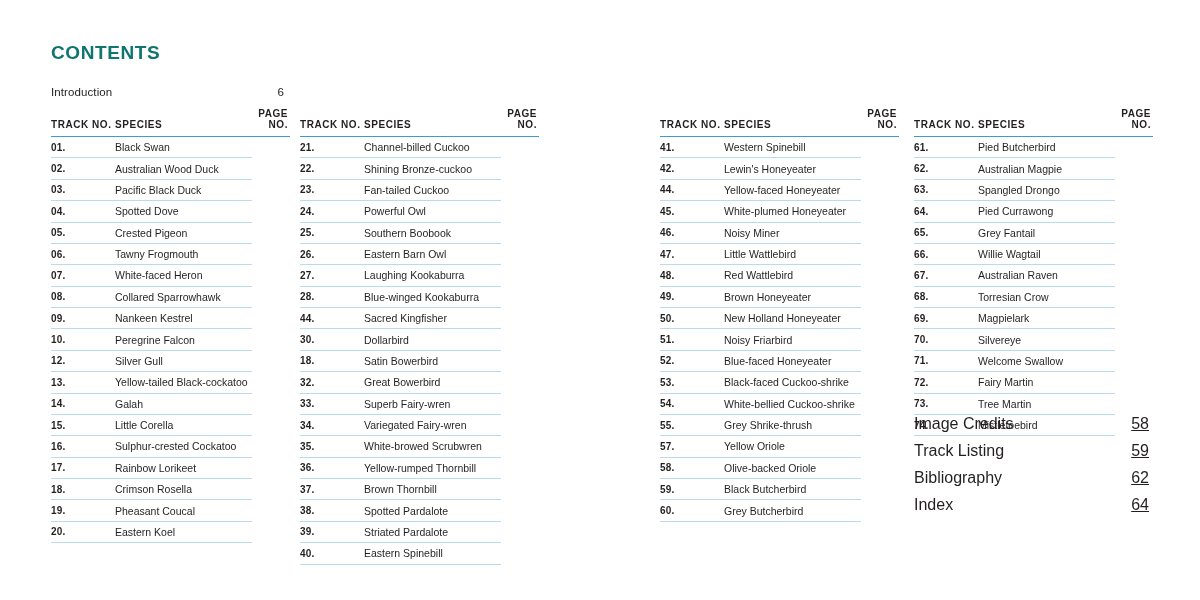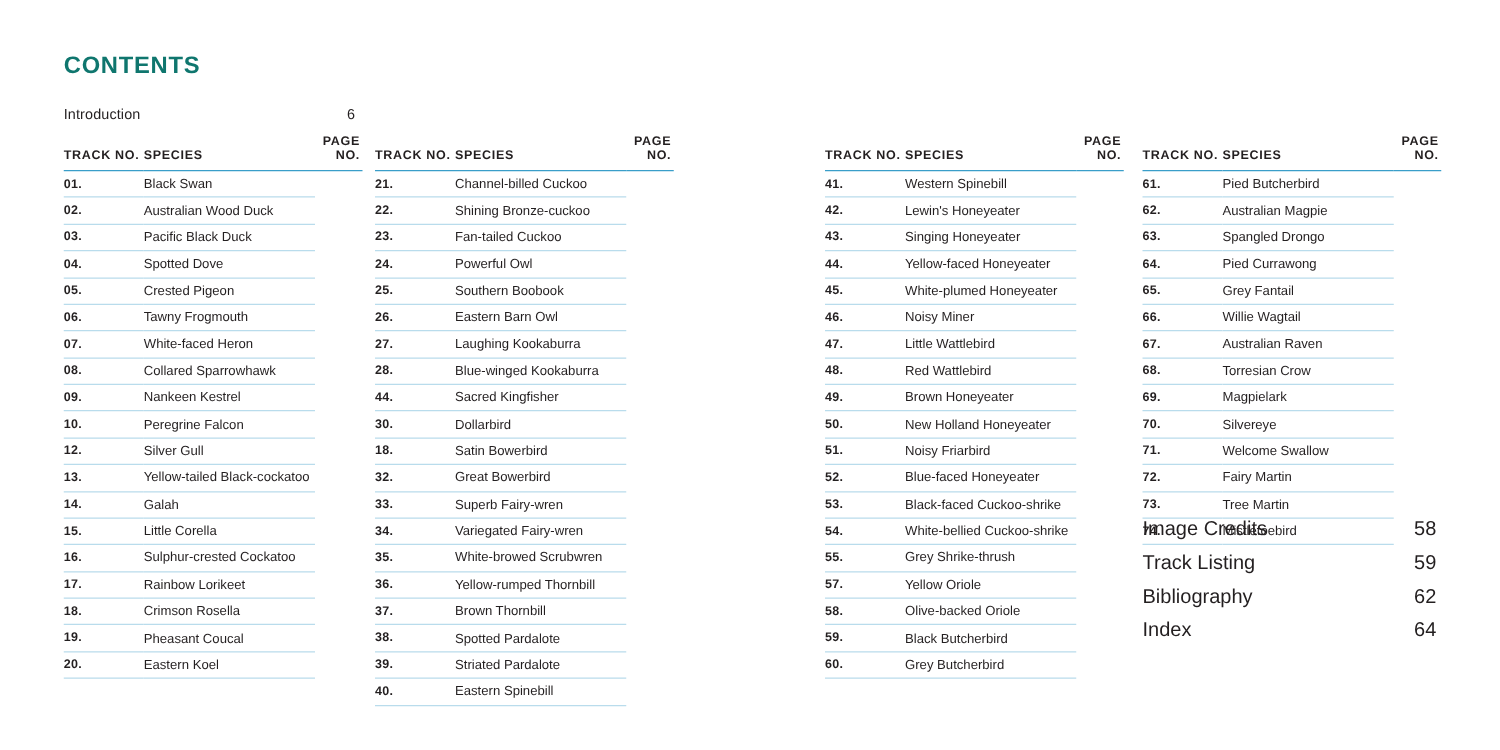--- a/index.html
+++ b/index.html
@@ -98,21 +98,21 @@
     width: 237px;
   }
   .backmatter .bm-row {
     display: flex;
     justify-content: space-between;
     align-items: baseline;
     font-size: 16px;
     padding: 4.5px 0;
     text-align: center;
   }
-  .backmatter .bm-row .pg { padding-right: 2px; }
+  .backmatter .bm-row .pg { padding-right: 2px; text-decoration: underline; }
 </style>
 </head>
 <body>
 
 <div class="page">
 
   <div class="title">CONTENTS</div>
 
   <div class="intro-row">
     <span class="lbl">Introduction</span>
@@ -353,25 +353,20 @@
       </thead>
       <tbody>
           <tr>
             <td class="track">41.</td>
             <td class="species">Western Spinebill</td>
             <td class="page">36</td>
           </tr>
           <tr>
             <td class="track">42.</td>
             <td class="species">Lewin's Honeyeater</td>
-            <td class="page">37</td>
-          </tr>
-          <tr>
-            <td class="track">43.</td>
-            <td class="species">Singing Honeyeater</td>
             <td class="page">37</td>
           </tr>
           <tr>
             <td class="track">44.</td>
             <td class="species">Yellow-faced Honeyeater</td>
             <td class="page">38</td>
           </tr>
           <tr>
             <td class="track">45.</td>
             <td class="species">White-plumed Honeyeater</td>

